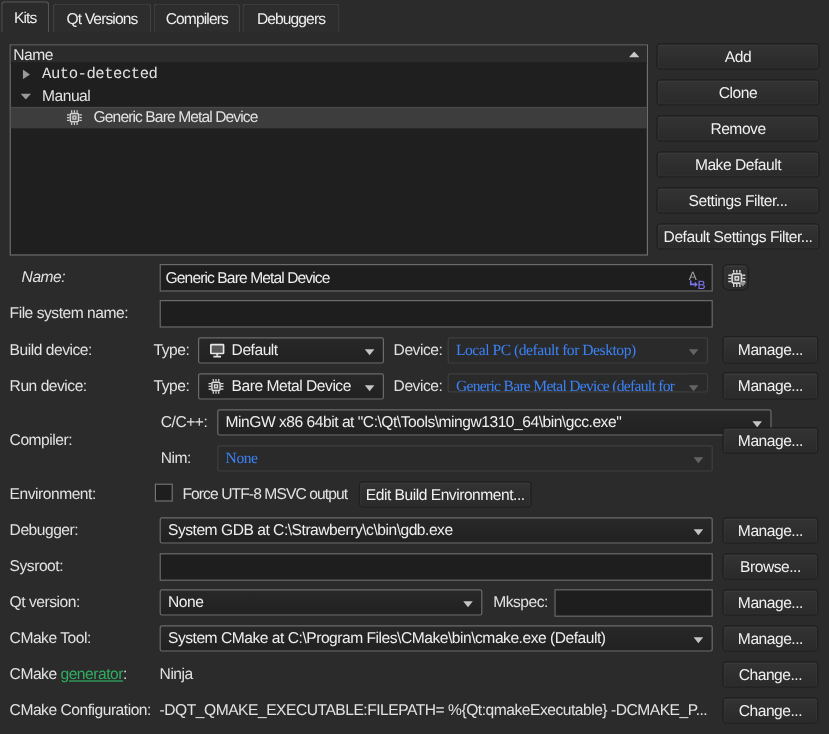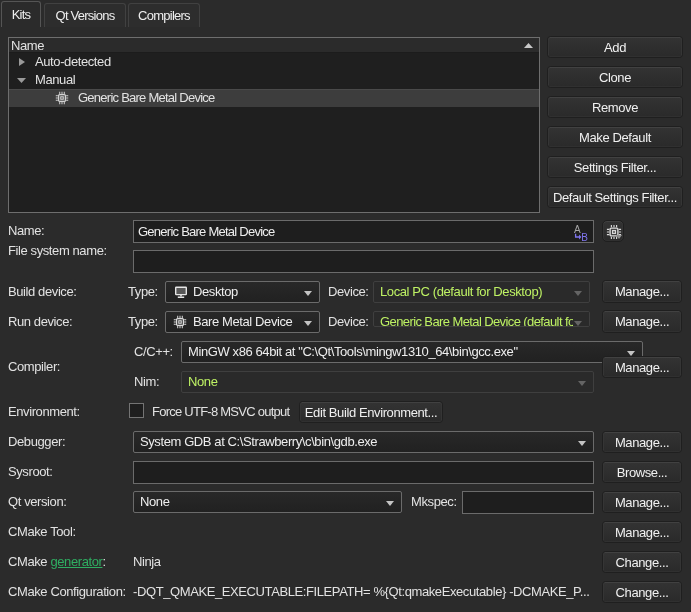--- a/index.html
+++ b/index.html
@@ -17,53 +17,54 @@
 #treehead { position:absolute; left:0; top:0; width:100%; height:15px; background:#2b2b2b;
   border-bottom:1px solid #1c1c1c; }
 .trow { position:absolute; left:0; width:100%; height:18px; line-height:18px; }
 .sel { background:#3d3d3d; box-shadow:inset 0 1px 0 #4a4a4a; }
 
 .input { position:absolute; background:#1e1e1e; border:1px solid #6b6b6b; color:#eeeeee;
   line-height:21px; padding-left:4px; white-space:nowrap; overflow:hidden; }
 
 .combo { position:absolute; background:linear-gradient(#282828,#212121); border:1px solid #6b6b6b; border-radius:2px;
   color:#eeeeee; line-height:20px; padding-left:6px; white-space:nowrap; overflow:hidden; }
-.combo.dis { background:#2a2a2a; border-color:#3f3f3f; color:#bef264; }
+.combo.dis { background:#2a2a2a; border-color:#3f3f3f; color:#3b82f6;font-family:Liberation Serif, serif; }
 .carrow { position:absolute; right:7px; top:9px; width:0; height:0;
   border-left:4.5px solid transparent; border-right:4.5px solid transparent; border-top:5px solid #c4c4c4; }
 .carrow.dim { border-top-color:#646464; }
 
 .btn { position:absolute; background:linear-gradient(#333333,#2a2a2a); border:1px solid #1f1f1f;
   box-shadow:inset 0 1px 0 #414141, inset 1px 0 0 #353535, inset -1px 0 0 #353535, inset 0 -1px 0 #303030; border-radius:3.5px; color:#f0f0f0; text-align:center;
   white-space:nowrap; }
 .lbl { position:absolute; white-space:nowrap; color:#e2e2e2; line-height:22px; height:22px; }
 .tight { letter-spacing:-0.75px; }
 .dim { color:#6f6f6f; }
 svg { display:block; }
 </style>
 </head>
 <body>
 <div id="page">
 
   <div class="tab active tight" style="left:1px; top:1px; width:40px; height:26px; line-height:26px;">Kits</div>
   <div class="tab tight" style="left:44px; top:3px; width:82px; height:24px; line-height:24px;">Qt Versions</div>
   <div class="tab tight" style="left:128px; top:3px; width:72px; height:24px; line-height:24px;">Compilers</div>
+  <div class="tab tight" style="left:202px; top:3px; width:81px; height:24px; line-height:24px;">Debuggers</div>
 
   <div id="tree">
     <div id="treehead">
       <span style="position:absolute; left:2px; top:0px; line-height:15px;">Name</span>
       <svg class="abs" style="right:6px; top:5px;" width="9" height="5">
           <polygon points="4.5,0 9,5 0,5" fill="#c8c8c8"></polygon>
         </svg>
     </div>
     <div class="trow" style="top:15px;">
       <svg class="abs" style="left:10px; top:5px;" width="6" height="8">
           <polygon points="0,0 6,4 0,8" fill="#9a9a9a"></polygon>
         </svg>
-      <span style="position:absolute; left:26px;">Auto-detected</span>
+      <span style="position:absolute; left:26px;font-family:Liberation Mono, monospace;">Auto-detected</span>
     </div>
     <div class="trow" style="top:33px;">
       <svg class="abs" style="left:8px; top:7px;" width="9" height="5">
           <polygon points="0,0 9,0 4.5,5" fill="#9a9a9a"></polygon>
         </svg>
       <span style="position:absolute; left:26px;">Manual</span>
     </div>
     <div class="trow sel" style="top:51px;">
       <span id="chip-tree" class="abs" style="left:46px; top:2px;">
           <svg width="14" height="14" viewBox="0 0 16 16">
@@ -78,22 +79,22 @@
     </div>
   </div>
 
   <div class="btn" style="left:547px; top:36px;  width:136px; height:22px; line-height:21px;">Add</div>
   <div class="btn" style="left:547px; top:66px;  width:136px; height:22px; line-height:21px;">Clone</div>
   <div class="btn" style="left:547px; top:96px;  width:136px; height:22px; line-height:21px;">Remove</div>
   <div class="btn" style="left:547px; top:126px; width:136px; height:22px; line-height:21px;">Make Default</div>
   <div class="btn" style="left:547px; top:156px; width:136px; height:22px; line-height:21px;">Settings Filter...</div>
   <div class="btn" style="left:547px; top:186px; width:136px; height:22px; line-height:21px;">Default Settings Filter...</div>
 
-  <div class="lbl" style="left:8px; top:220px;">Name:</div>
-  <div class="lbl" style="left:8px; top:240px;">File system name:</div>
+  <div class="lbl" style="left:18px; top:220px;font-style:italic;">Name:</div>
+  <div class="lbl" style="left:8px; top:250px;">File system name:</div>
   <div class="lbl" style="left:8px; top:281px;">Build device:</div>
   <div class="lbl" style="left:8px; top:311px;">Run device:</div>
   <div class="lbl" style="left:8px; top:356px;">Compiler:</div>
   <div class="lbl" style="left:8px; top:401px;">Environment:</div>
   <div class="lbl" style="left:8px; top:431px;">Debugger:</div>
   <div class="lbl" style="left:8px; top:461px;">Sysroot:</div>
   <div class="lbl" style="left:8px; top:491px;">Qt version:</div>
   <div class="lbl" style="left:8px; top:521px;">CMake Tool:</div>
   <div class="lbl" style="left:8px; top:551px;">CMake <span style="color:#2fae62; text-decoration:underline;">generator</span>:</div>
   <div class="lbl" style="left:8px; top:581px;">CMake Configuration:</div>
@@ -127,21 +128,21 @@
 
   <div class="lbl" style="left:128px; top:281px;">Type:</div>
   <div class="combo" style="left:165px; top:281px; width:155px; height:22px;">
     <span id="mon-icon" class="abs" style="left:8px; top:3px;">
         <svg width="14" height="14" viewBox="0 0 14 14">
           <rect x="1.7" y="2.2" width="10.6" height="7.4" rx="0.5" fill="#585858" stroke="#e6e6e6" stroke-width="1.4"></rect>
           <path d="M7,9.9 L7,11.5" stroke="#e6e6e6" stroke-width="1.6"></path>
           <path d="M3.8,12.2 h6.4" stroke="#e6e6e6" stroke-width="1.5"></path>
         </svg>
       </span>
-    <span style="position:absolute; left:27px;">Desktop</span>
+    <span style="position:absolute; left:27px;">Default</span>
     <span class="carrow"></span>
   </div>
   <div class="lbl" style="left:328px; top:281px;">Device:</div>
   <div class="combo dis" style="left:373px; top:281px; width:217px; height:22px;">Local PC (default for Desktop)
     <span class="carrow dim"></span>
   </div>
   <div class="btn" style="left:602px; top:280px; width:80px; height:23px; line-height:22px;">Manage...</div>
 
   <div class="lbl" style="left:128px; top:311px;">Type:</div>
   <div class="combo" style="left:165px; top:311px; width:155px; height:22px;">
@@ -186,20 +187,23 @@
   <div class="input" style="left:133px; top:461px; width:461px; height:23px;"></div>
   <div class="btn" style="left:602px; top:461px; width:80px; height:22px; line-height:21px;">Browse...</div>
 
   <div class="combo" style="left:133px; top:491px; width:269px; height:22px;">None
     <span class="carrow"></span>
   </div>
   <div class="lbl" style="left:411px; top:491px;">Mkspec:</div>
   <div class="input" style="left:462px; top:491px; width:132px; height:23px;"></div>
   <div class="btn" style="left:602px; top:491px; width:80px; height:22px; line-height:21px;">Manage...</div>
 
+  <div class="combo" style="left:133px; top:521px; width:461px; height:22px;">System CMake at C:\Program Files\CMake\bin\cmake.exe (Default)
+    <span class="carrow"></span>
+  </div>
   <div class="btn" style="left:602px; top:521px; width:80px; height:22px; line-height:21px;">Manage...</div>
 
   <div class="lbl" style="left:133px; top:551px;">Ninja</div>
   <div class="btn" style="left:602px; top:551px; width:80px; height:22px; line-height:21px;">Change...</div>
 
   <div class="lbl" style="left:133px; top:581px; width:457px; overflow:hidden; white-space:nowrap;">-DQT_QMAKE_EXECUTABLE:FILEPATH= %{Qt:qmakeExecutable} -DCMAKE_P...</div>
   <div class="btn" style="left:602px; top:581px; width:80px; height:22px; line-height:21px;">Change...</div>
 </div>
 
 </body></html>

